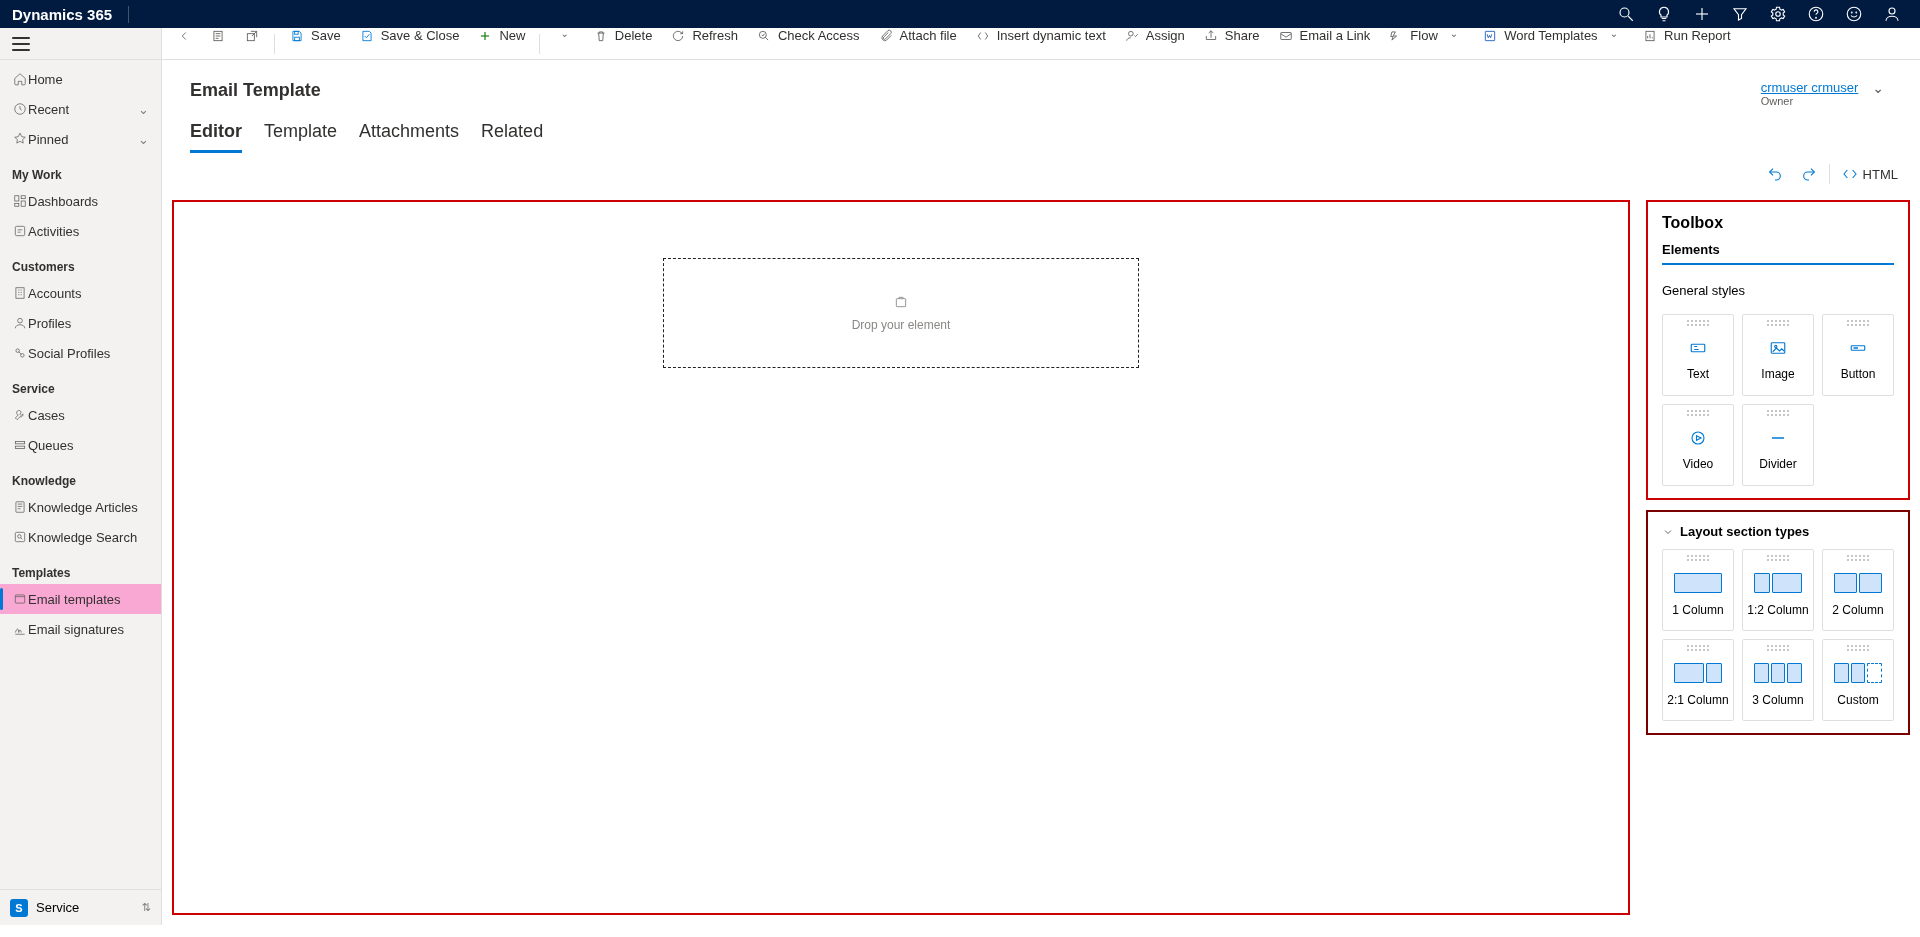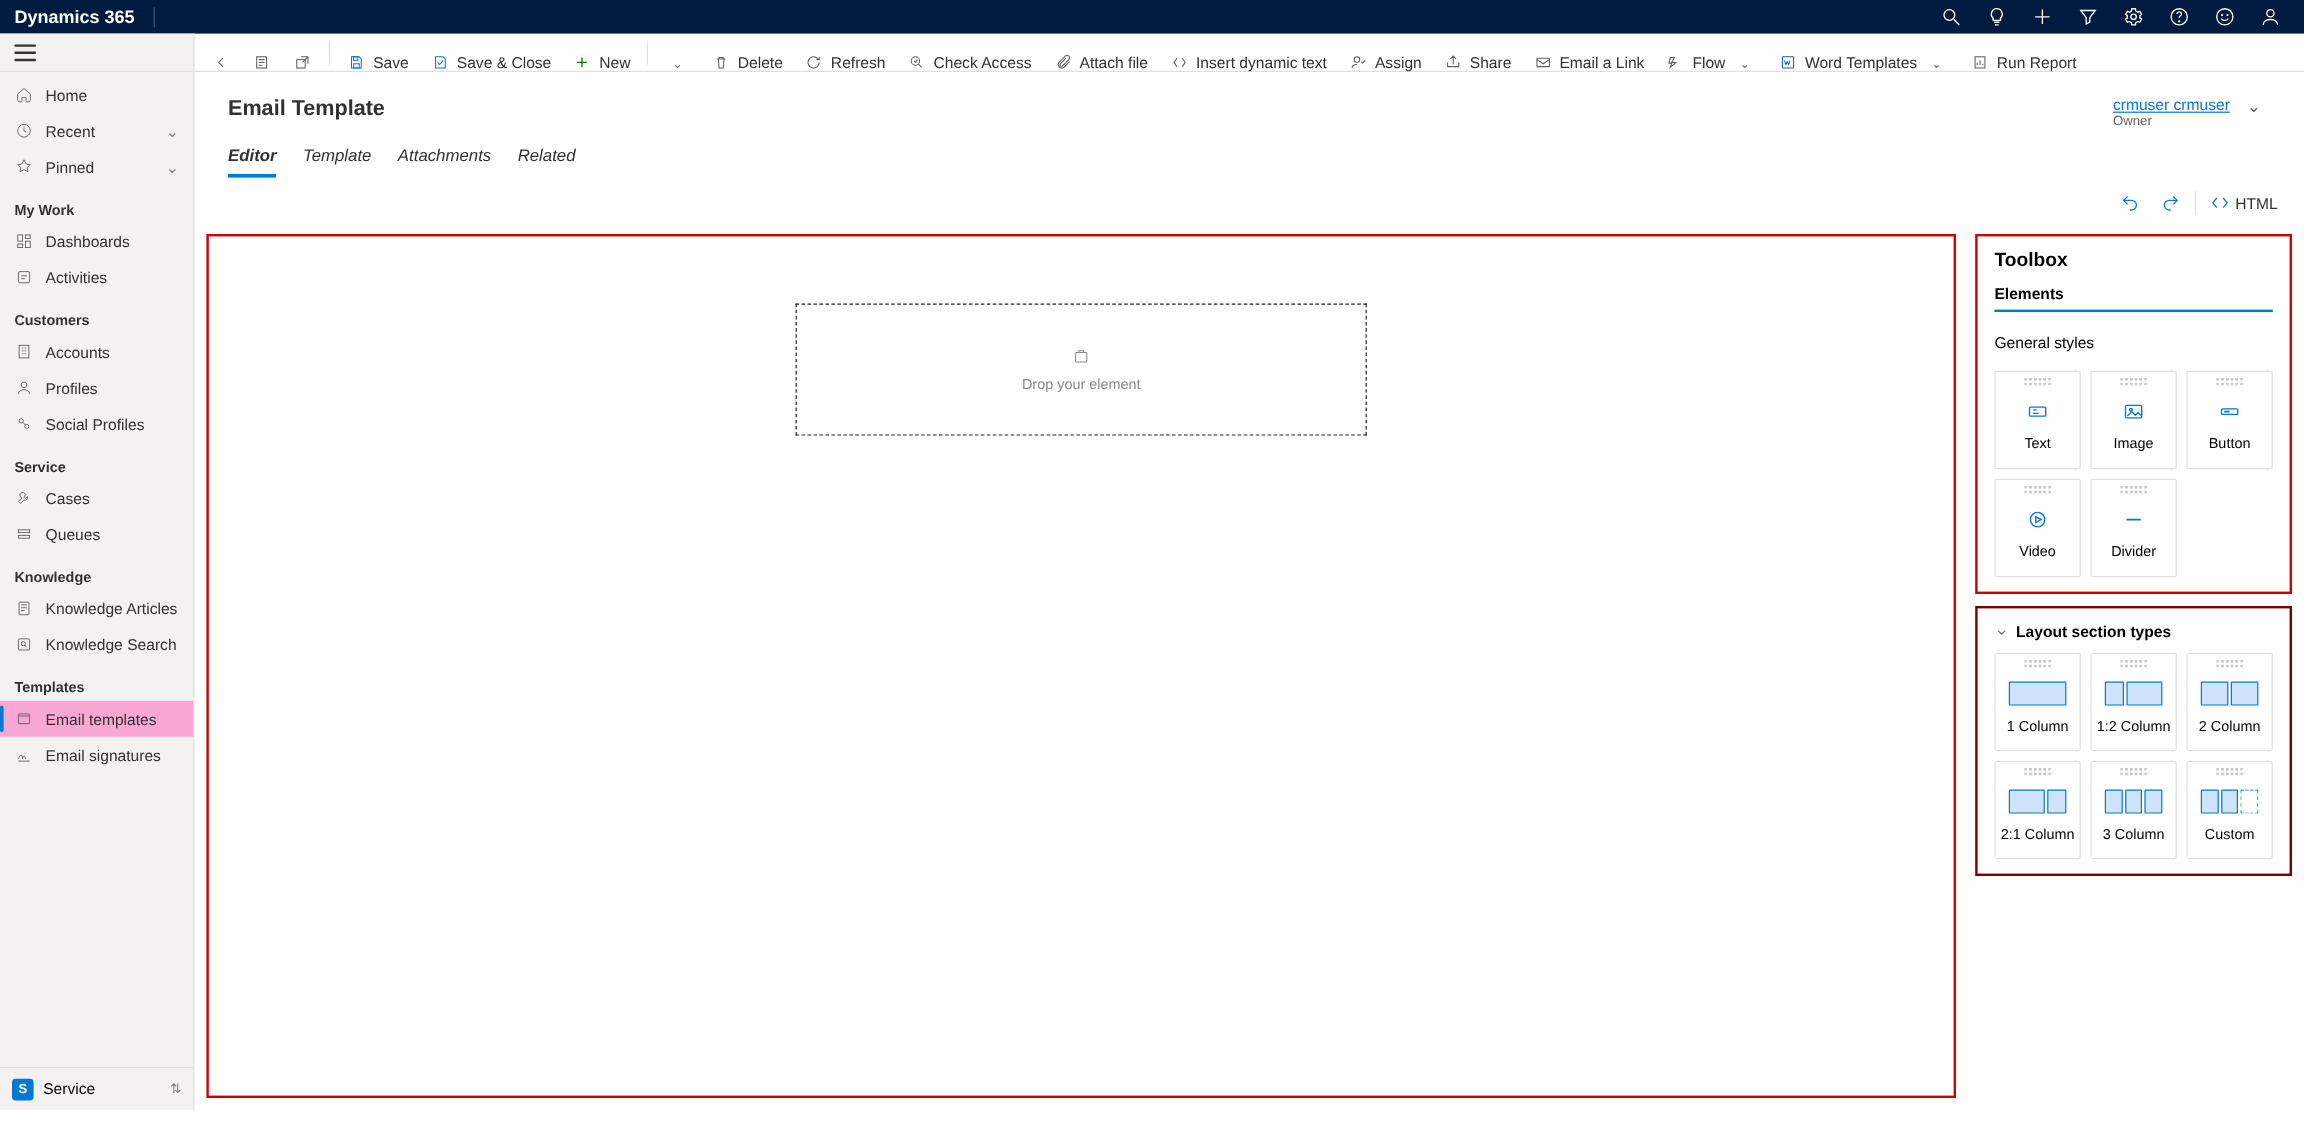--- a/index.html
+++ b/index.html
@@ -46,21 +46,20 @@
 .hamburger { width: 18px; height: 14px; display: flex; flex-direction: column; justify-content: space-between; cursor: pointer; }
 .hamburger span { height: 2px; background: #333; border-radius: 1px; }
 .sidebar-scroll { flex: 1; overflow-y: auto; padding-top: 4px; }
 .nav-item {
   display: flex; align-items: center;
   height: 30px;
   padding: 0 12px;
   font-size: 13px;
   color: #323130;
   cursor: pointer;
-  gap: 10px;
   position: relative;
 }
 .nav-item.active { background: #f9a8d4; }
 .nav-item.active::before {
   content: ""; position: absolute; left: 0; top: 4px; bottom: 4px;
   width: 3px; background: #0078d4; border-radius: 2px;
 }
 .nav-chevron { margin-left: auto; opacity: .6; }
 .nav-icon { width: 16px; height: 16px; display: flex; align-items: center; justify-content: center; }
 .nav-icon svg { width: 14px; height: 14px; stroke: #605e5c; fill: none; stroke-width: 1.3; }
@@ -87,21 +86,21 @@
 .cmdbar {
   height: 32px;
   border-bottom: 1px solid #e1dfdd;
   display: flex;
   align-items: center;
   padding: 0 6px;
   gap: 2px;
   font-size: 13px;
 }
 .cmd-btn {
-  display: flex; align-items: flex-end;
+  display: flex; align-items: flex-start;
   height: 32px;
   padding: 0 8px;
   gap: 6px;
   cursor: pointer;
   color: #323130;
 }
 .cmd-sep { width: 1px; height: 20px; background: #e1dfdd; margin: 0 4px; }
 .cmd-icon { width: 16px; height: 16px; display: flex; align-items: center; justify-content: center; }
 .cmd-icon svg { width: 14px; height: 14px; }
 .cmd-chevron { font-size: 10px; color: #666; padding: 0 6px; }
@@ -109,21 +108,21 @@
 
 .record-header { display: flex; align-items: flex-start; padding: 20px 28px 0 28px; }
 .record-title { font-size: 18px; font-weight: 600; color: #323130; }
 .record-owner { margin-left: auto; text-align: left; padding-right: 8px; }
 .owner-link { color: #0078d4; font-size: 13px; text-decoration: underline; }
 .owner-label { font-size: 11px; color: #605e5c; }
 .owner-chevron { font-size: 14px; color: #605e5c; margin-left: 14px; cursor: pointer; }
 
 
 .tabs { display: flex; gap: 22px; padding: 14px 28px 0 28px; border-bottom: 1px solid transparent; }
-.tab { font-size: 14px; color: #323130; padding-bottom: 8px; cursor: pointer; font-style: italic; }
+.tab { font-size: 18px; color: #323130; padding-bottom: 8px; cursor: pointer; }
 .tab.active { font-weight: 600; border-bottom: 3px solid #0078d4; }
 
 
 .editor-wrap { flex: 1; display: flex; overflow: hidden; position: relative; }
 .editor-toolbar {
   position: absolute; top: 6px; right: 16px;
   display: flex; align-items: center; gap: 6px;
 }
 .editor-tool { width: 28px; height: 28px; display: flex; align-items: center; justify-content: center; cursor: pointer; color: #0078d4; }
 .editor-tool svg { width: 16px; height: 16px; stroke: currentColor; fill: none; stroke-width: 1.6; }

